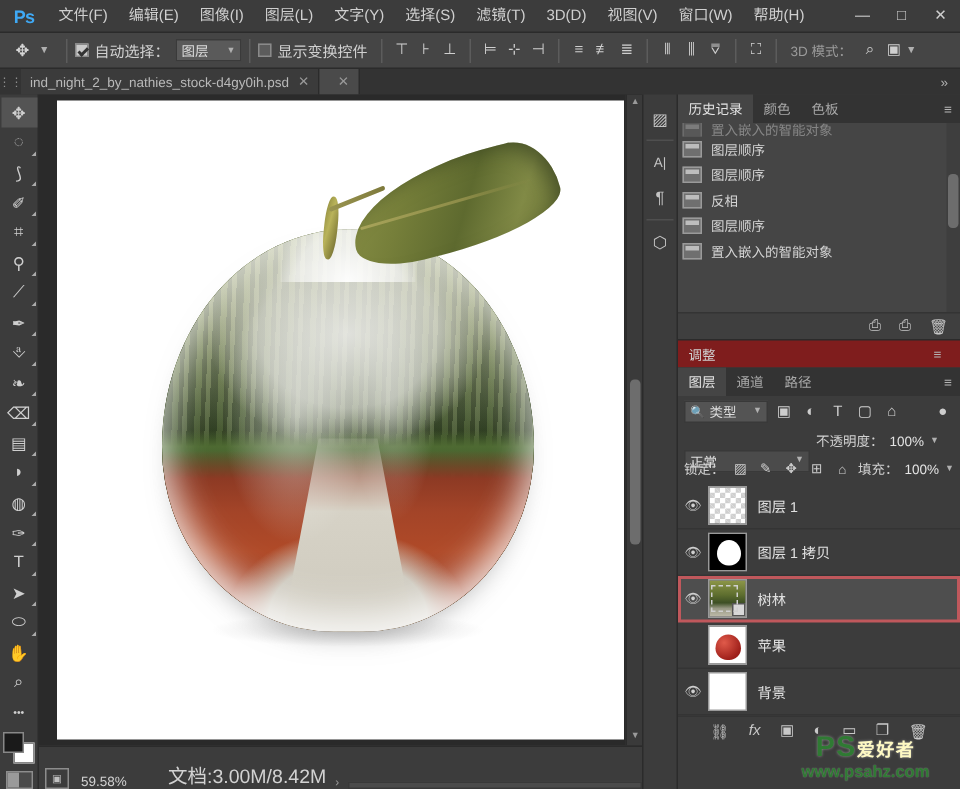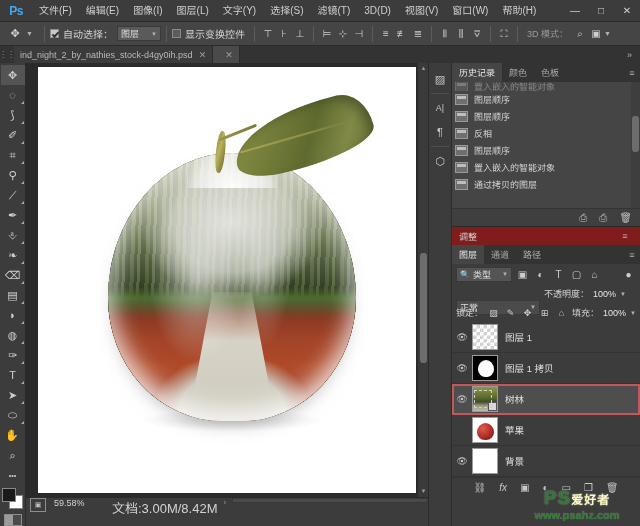--- a/index.html
+++ b/index.html
@@ -180,21 +180,21 @@
     background:linear-gradient(90deg,#9a9550,#7e7a3c);transform:rotate(-22deg);border-radius:2px;
   }
   .shadow{
     position:absolute;left:56px;top:326px;width:180px;height:22px;
     background:radial-gradient(ellipse at 50% 50%, rgba(150,150,150,.35) 0%, rgba(180,180,180,0) 72%);
   }
 
   
   .statusbar{
     position:absolute;left:26px;top:497px;width:402px;height:29px;
-    background:#3c3c3c;border-top:1px solid #2b2b2b;display:flex;align-items:flex-start;
+    background:#3c3c3c;border-top:1px solid #2b2b2b;display:flex;align-items:flex-end;
     padding-left:4px;
   }
   .status-ico{width:16px;height:14px;border:1px solid #8d8d8d;margin-right:8px;
     display:flex;align-items:center;justify-content:center;font-size:7px;color:#c0c0c0;}
   .status-zoom{font-size:9px;color:#d2d2d2;width:58px;}
   .status-doc{font-size:13px;color:#d2d2d2;}
   .status-arrow{font-size:8px;color:#9a9a9a;margin-left:6px;}
   .status-bar2{margin-left:6px;height:5px;flex:1;background:#4a4a4a;border:1px solid #383838;}
 
   
@@ -475,24 +475,20 @@
         <span>反相</span>
       </div>
       <div class="hrow">
         <span class="hico"></span>
         <span>图层顺序</span>
       </div>
       <div class="hrow">
         <span class="hico"></span>
         <span>置入嵌入的智能对象</span>
       </div>
-      <div class="hrow">
-        <span class="hico"></span>
-        <span>通过拷贝的图层</span>
-      </div>
       <div class="hscroll">
         <div class="hthumb"></div>
       </div>
     </div>
     <div class="hfoot">
       <span>⎙</span>
       <span>⎙</span>
       <span>🗑</span>
     </div>
 

